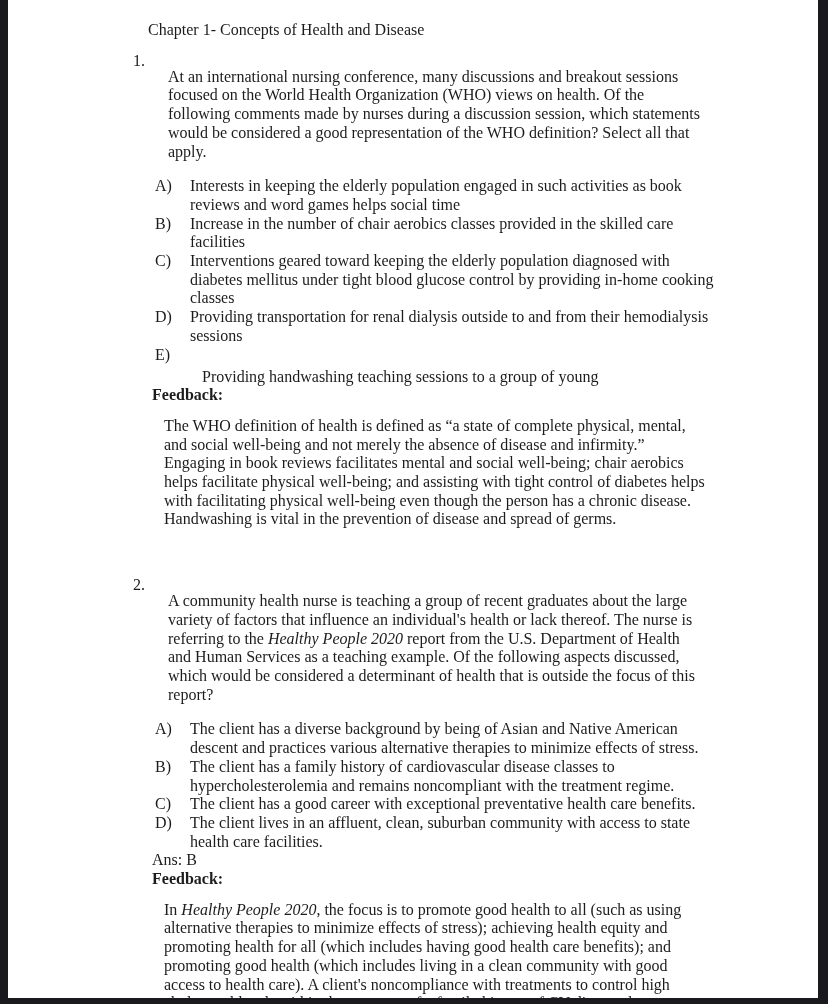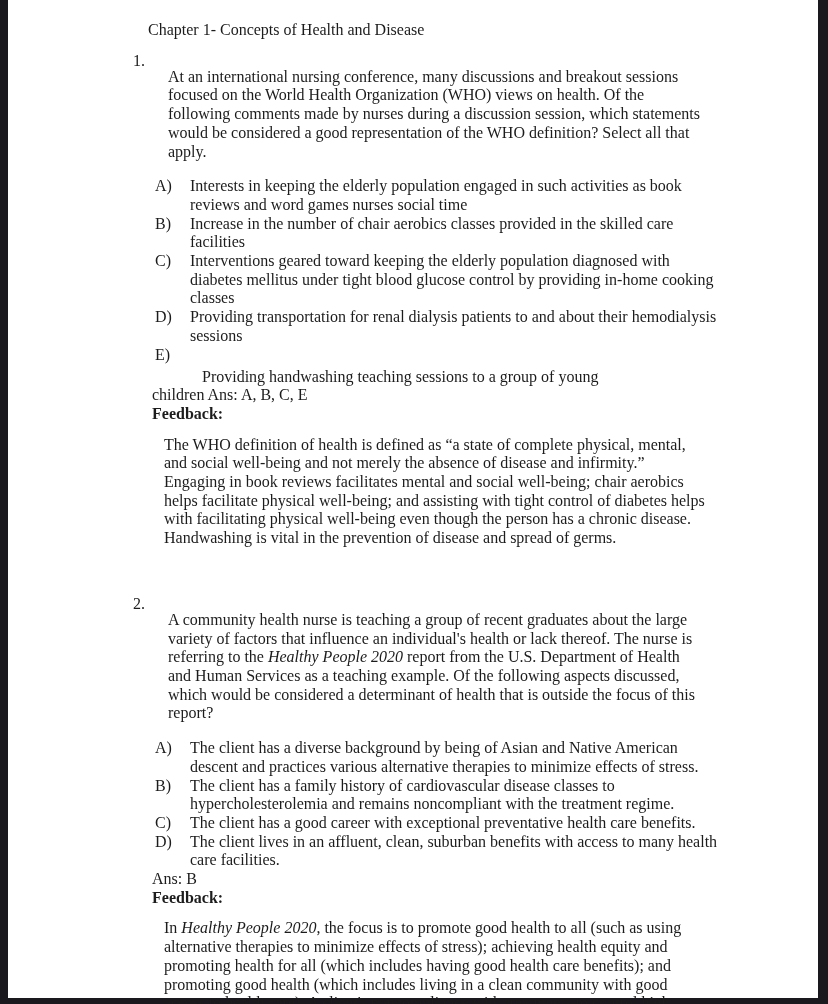--- a/index.html
+++ b/index.html
@@ -65,44 +65,43 @@
   <div class="content">
     <div class="chapter-title">Chapter 1- Concepts of Health and Disease</div>
     <div id="question-list">
   <div class="question">
     <span class="qnum">1.</span>
     <div class="qbody">
       <div class="stem"><span>At an international nursing conference, many discussions and breakout sessions focused on the World Health Organization (WHO) views on health. Of the following comments made by nurses during a discussion session, which statements would be considered a good representation of the WHO definition? Select all that apply.</span></div>
       <div class="options">
   <div class="option">
     <span class="letter">A)</span>
-    <div class="otext">Interests in keeping the elderly population engaged in such activities as book reviews and word games nurses social time</div>
+    <div class="otext">Interests in keeping the elderly population engaged in such activities as book reviews and word games helps social time</div>
   </div>
 
   <div class="option">
     <span class="letter">B)</span>
     <div class="otext">Increase in the number of chair aerobics classes provided in the skilled care facilities</div>
   </div>
 
   <div class="option">
     <span class="letter">C)</span>
     <div class="otext">Interventions geared toward keeping the elderly population diagnosed with diabetes mellitus under tight blood glucose control by providing in-home cooking classes</div>
   </div>
 
   <div class="option">
     <span class="letter">D)</span>
-    <div class="otext">Providing transportation for renal dialysis patients to and about their hemodialysis sessions</div>
+    <div class="otext">Providing transportation for renal dialysis outside to and from their hemodialysis sessions</div>
   </div>
 
   <div class="option">
     <span class="letter">E)</span>
     <div class="otext extra-indent">Providing handwashing teaching sessions to a group of young</div>
   </div>
 </div>
-      <div class="answer-line">children Ans: A, B, C, E</div>
       <div class="feedback-label">Feedback:</div>
       <div class="feedback"><span>The WHO definition of health is defined as “a state of complete physical, mental, and social well-being and not merely the absence of disease and infirmity.” Engaging in book reviews facilitates mental and social well-being; chair aerobics helps facilitate physical well-being; and assisting with tight control of diabetes helps with facilitating physical well-being even though the person has a chronic disease. Handwashing is vital in the prevention of disease and spread of germs.</span></div>
     </div>
   </div>
 
   <div class="question">
     <span class="qnum">2.</span>
     <div class="qbody">
       <div class="stem"><span>A community health nurse is teaching a group of recent graduates about the large variety of factors that influence an individual's health or lack thereof. The nurse is referring to the </span><i>Healthy People 2020</i><span> report from the U.S. Department of Health and Human Services as a teaching example. Of the following aspects discussed, which would be considered a determinant of health that is outside the focus of this report?</span></div>
       <div class="options">
@@ -116,21 +115,21 @@
     <div class="otext">The client has a family history of cardiovascular disease classes to hypercholesterolemia and remains noncompliant with the treatment regime.</div>
   </div>
 
   <div class="option">
     <span class="letter">C)</span>
     <div class="otext">The client has a good career with exceptional preventative health care benefits.</div>
   </div>
 
   <div class="option">
     <span class="letter">D)</span>
-    <div class="otext">The client lives in an affluent, clean, suburban benefits with access to many health care facilities.</div>
+    <div class="otext">The client lives in an affluent, clean, suburban community with access to state health care facilities.</div>
   </div>
 </div>
       <div class="answer-line">Ans: B</div>
       <div class="feedback-label">Feedback:</div>
       <div class="feedback"><span>In </span><i>Healthy People 2020</i><span>, the focus is to promote good health to all (such as using alternative therapies to minimize effects of stress); achieving health equity and promoting health for all (which includes having good health care benefits); and promoting good health (which includes living in a clean community with good access to health care). A client's noncompliance with treatments to control high cholesterol levels within the presence of a family history of CV disease does not meet the “attaining lives free of preventable disease and premature death” determinant.</span></div>
     </div>
   </div>
 </div>
   </div>
 </div>

